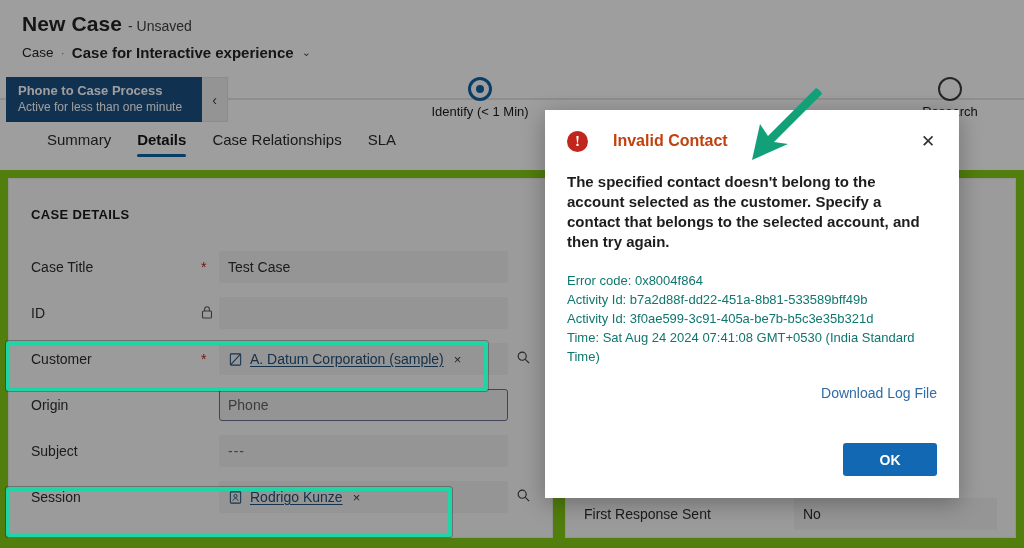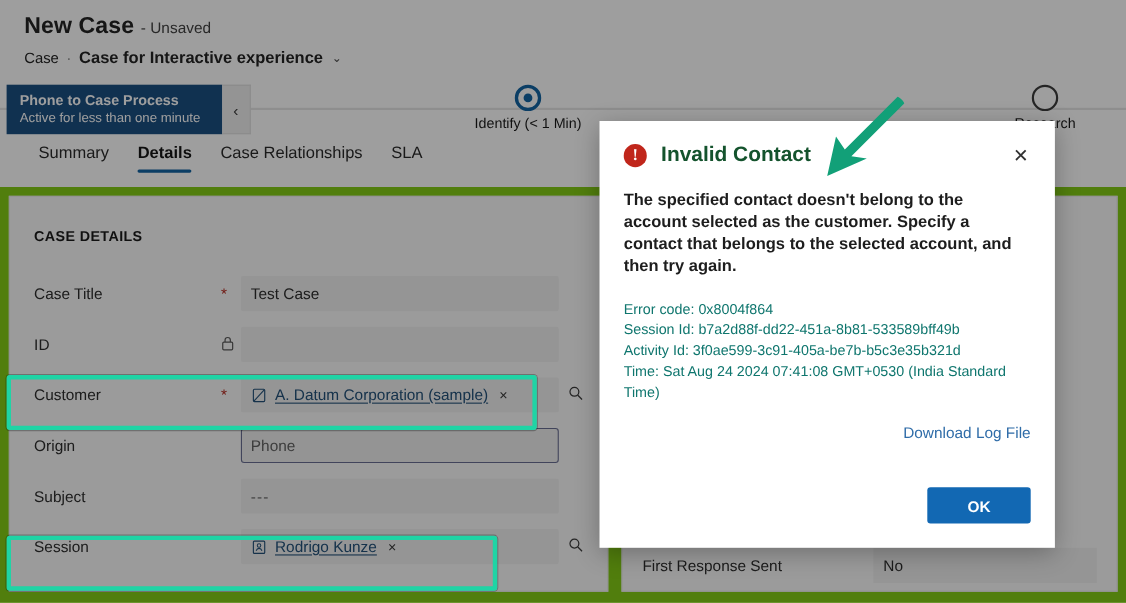--- a/index.html
+++ b/index.html
@@ -72,21 +72,21 @@
   }
   .stage.idle .ring { border: 2px solid #3d3d3d; }
   .stage .lbl { font-size: 13px; color: #1b1b1b; white-space: nowrap; font-weight: 500; }
   .stage-identify { left: 400px; top: 0; width: 160px; }
   .stage-research { left: 880px; top: 0; width: 140px; }
 
   
   .tabbar {
     position: absolute; left: 0; top: 127px; width: 1024px; height: 40px;
     background: #ffffff; display: flex; align-items: flex-start; gap: 0;
-    padding-left: 22px;
+    padding-left: 34px;
   }
   .tab {
     position: relative; font-size: 15px; color: #2b2b2b;
     padding: 4px 13px 12px 13px; white-space: nowrap;
   }
   .tab.active { font-weight: 700; color: #161616; }
   .tab.active::after {
     content: ""; position: absolute; left: 13px; right: 13px; bottom: 3px;
     height: 3px; background: #1264a3; border-radius: 2px;
   }
@@ -169,22 +169,22 @@
   }
   .modal-head {
     display: flex; align-items: center; height: 62px; padding: 0 18px 0 22px;
   }
   .err-badge {
     width: 21px; height: 21px; border-radius: 50%; background: #c0261b;
     color: #ffffff; font-size: 15px; font-weight: 700; line-height: 21px;
     text-align: center; flex: none; font-family: "Liberation Serif", serif;
   }
   .modal-title {
-    font-size: 19px; font-weight: 600; color: #14532d;
-    margin-left: 13px; flex: 1 1 auto;
+    font-size: 16px; font-weight: 600; color: #c2410c;
+    margin-left: 25px; flex: 1 1 auto;
   }
   .modal-x {
     width: 26px; height: 26px; flex: none; color: #313131;
     display: flex; align-items: center; justify-content: center; font-size: 17px;
   }
   .modal-body { padding: 0 22px; }
   .msg {
     font-size: 15px; font-weight: 600; color: #1d1d1d; line-height: 20px;
   }
   .details {
@@ -362,21 +362,21 @@
 <div class="modal">
   <div class="modal-head">
     <span class="err-badge">!</span>
     <span class="modal-title">Invalid Contact</span>
     <span class="modal-x">✕</span>
   </div>
   <div class="modal-body">
     <div class="msg">The specified contact doesn't belong to the account selected as the customer. Specify a contact that belongs to the selected account, and then try again.</div>
     <div class="details">
       <div>Error code: 0x8004f864</div>
-      <div>Session Id: b7a2d88f-dd22-451a-8b81-533589bff49b</div>
+      <div>Activity Id: b7a2d88f-dd22-451a-8b81-533589bff49b</div>
       <div>Activity Id: 3f0ae599-3c91-405a-be7b-b5c3e35b321d</div>
       <div>Time: Sat Aug 24 2024 07:41:08 GMT+0530 (India Standard Time)</div>
     </div>
     <div class="dl-link">Download Log File</div>
   </div>
   <div class="modal-foot">
     <button class="ok-btn">OK</button>
   </div>
 </div>
 

